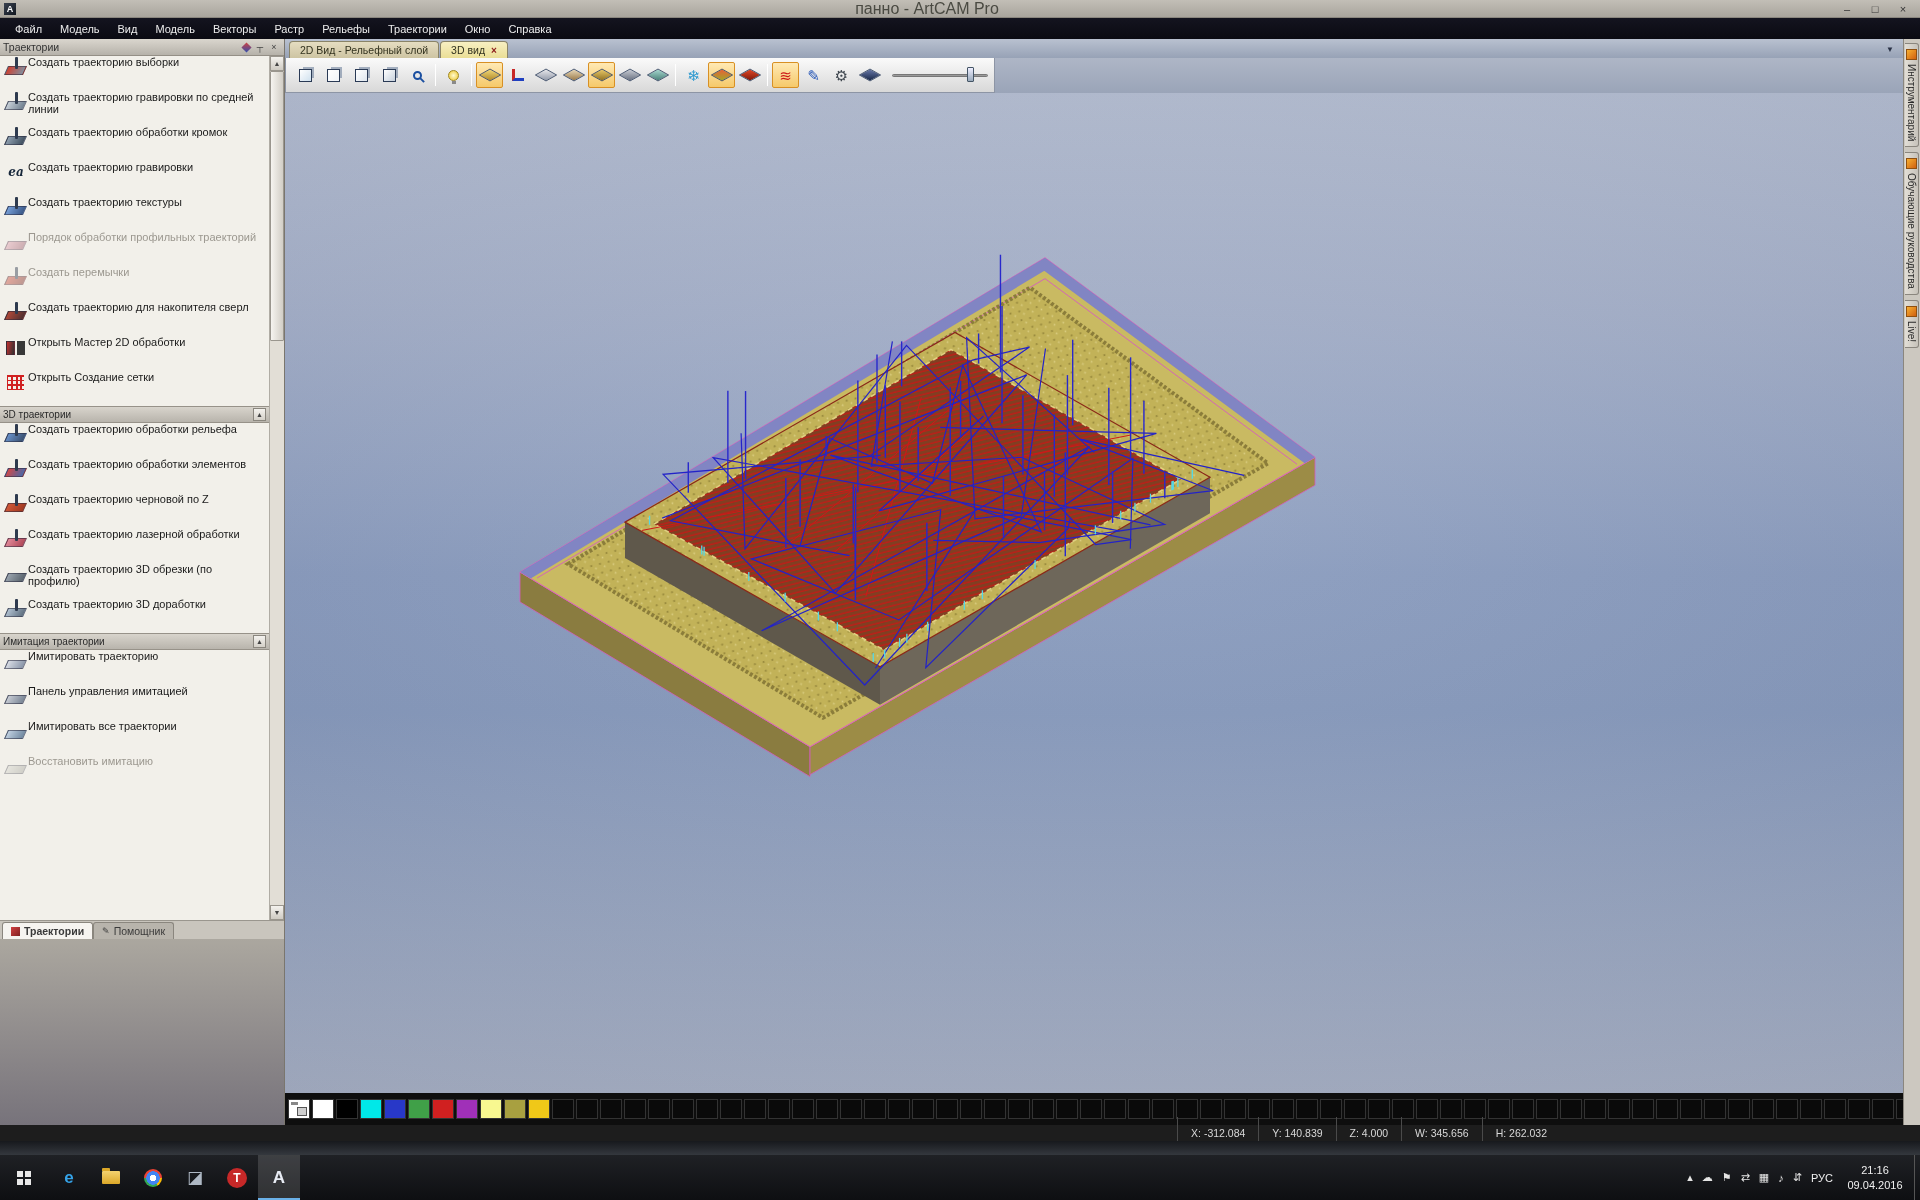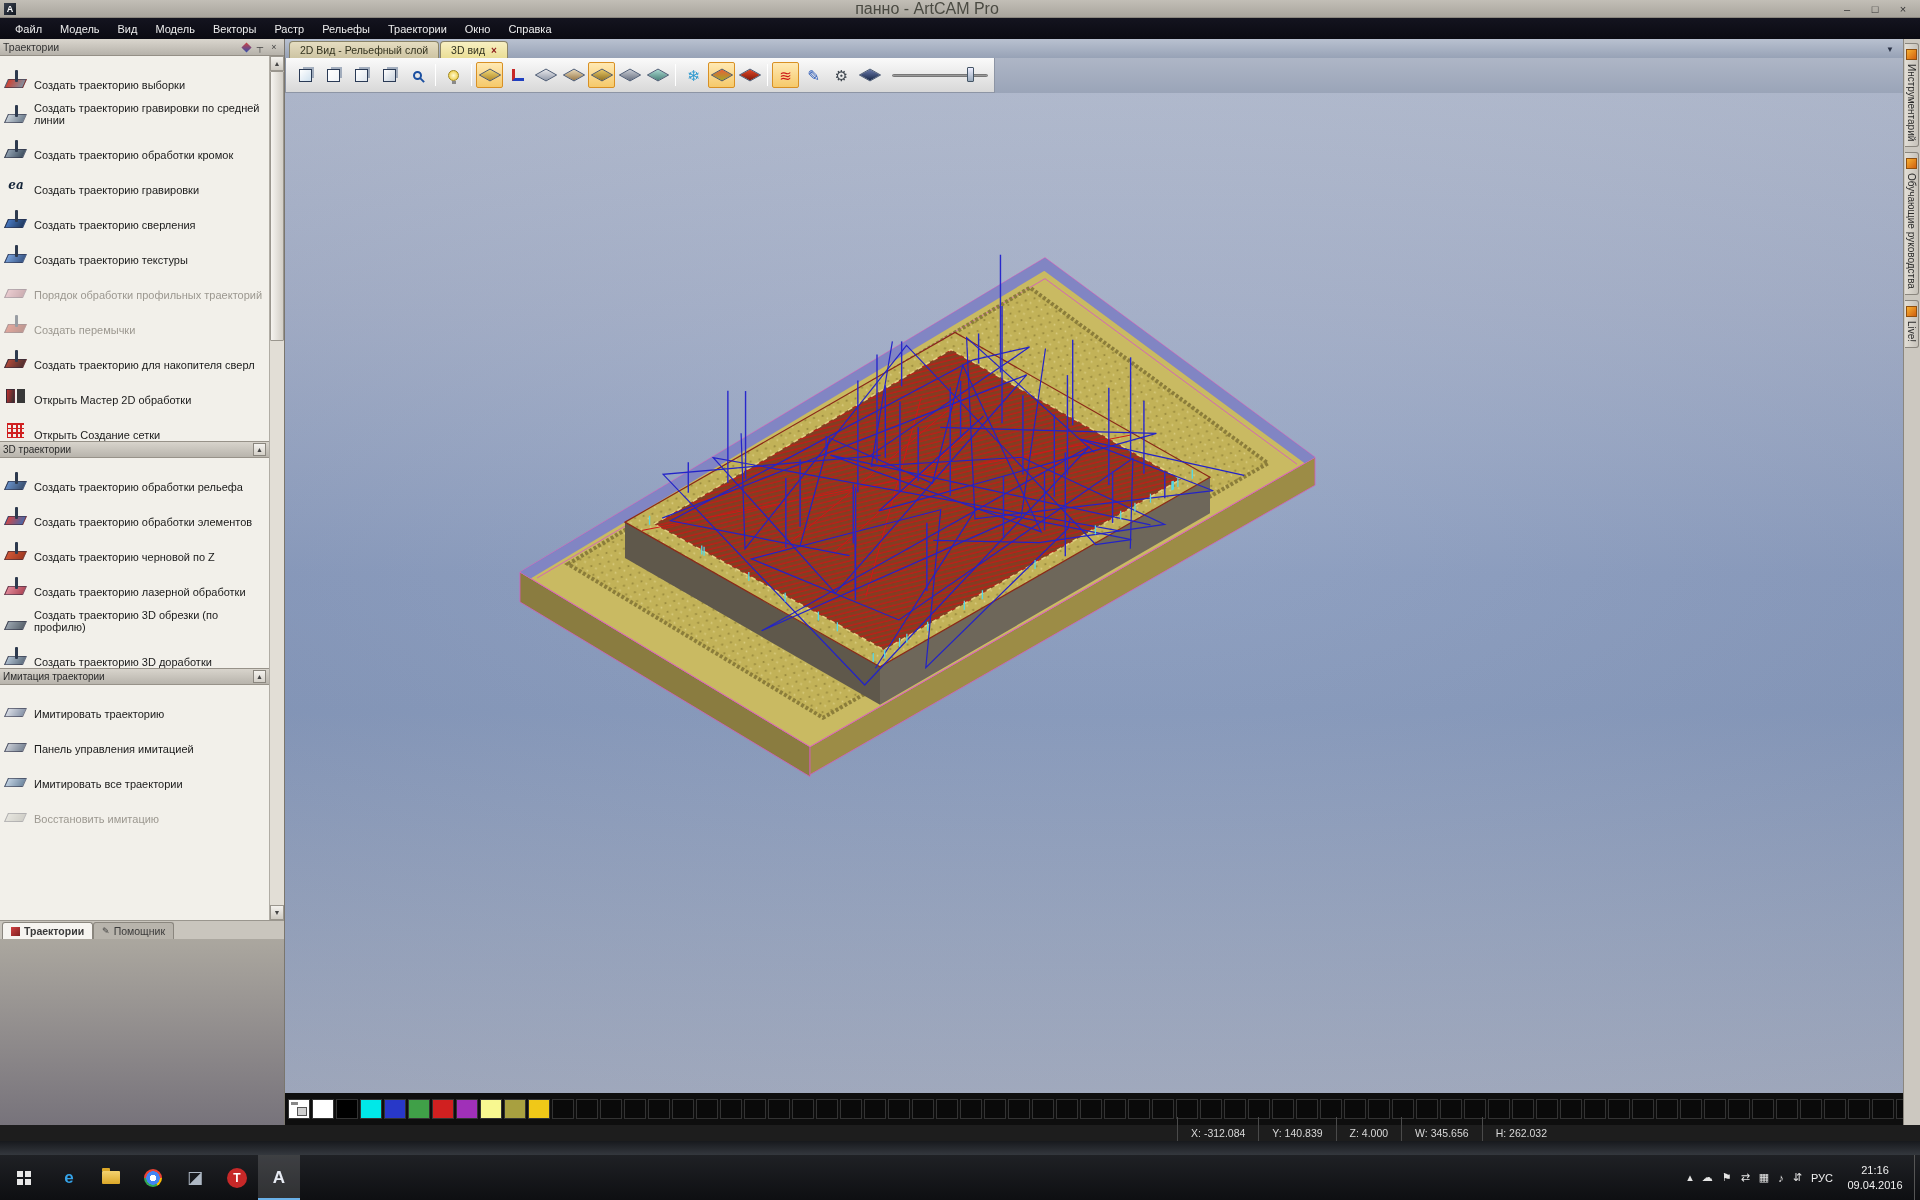--- a/index.html
+++ b/index.html
@@ -20,21 +20,21 @@
   .main{flex:1;display:flex;min-height:0}
 
   
   .lpanel{width:285px;flex:none;background:#ece9e2;border-right:1px solid #7a766e;display:flex;flex-direction:column}
   .lp-header{height:17px;background:linear-gradient(#dad6ce,#b6b2aa);border-bottom:1px solid #948f86;display:flex;align-items:center;padding:0 3px;flex:none}
   .lp-title{flex:1;font-size:10.5px;color:#333}
   .lp-hicon{width:14px;height:13px;display:flex;align-items:center;justify-content:center;font-size:9px;color:#444}
   .lp-hdiamond{width:9px;height:9px;background:linear-gradient(135deg,#d04040,#3050b0);transform:rotate(45deg) scale(.8)}
   .lp-bodywrap{height:864px;position:relative;overflow:hidden;background:#f2f0ea;flex:none}
   .lp-list{position:absolute;left:0;top:0;right:15px;bottom:0}
-  .lp-item{height:35px;display:flex;align-items:flex-end;gap:6px;padding:0 4px;cursor:default}
+  .lp-item{height:35px;display:flex;align-items:flex-start;padding:0 4px;cursor:default}
   .lp-label{font-size:11px;color:#1a1a1a;line-height:1.1}
   .lp-item.disabled .lp-label{color:#9c9890}
   .lp-item.disabled .p-icon{opacity:.45}
   .p-icon{position:relative;width:24px;height:22px;flex:none}
   .pi-base{position:absolute;left:2px;bottom:3px;width:19px;height:9px;transform:skewX(-24deg);border:1px solid rgba(40,40,60,.55)}
   .pi-tool{position:absolute;left:11px;top:1px;width:3px;height:12px;background:#2e3a4e;border-radius:1px}
   .kind-grid .pi-base{transform:none;left:3px;bottom:3px;width:17px;height:15px;border:none;background:repeating-linear-gradient(0deg,#d02020 0 1.5px,transparent 1.5px 4.5px),repeating-linear-gradient(90deg,#d02020 0 1.5px,transparent 1.5px 4.5px)}
   .kind-script{display:flex;align-items:center;justify-content:center;font:italic bold 12px "DejaVu Serif",serif;color:#16263a}
   .kind-wizard .pi-base{transform:none;left:2px;bottom:3px;width:9px;height:14px}
   .kind-wizard .pi-tool{left:13px;top:auto;bottom:3px;width:8px;height:14px;background:#383838;border-radius:0}
@@ -179,27 +179,20 @@
             <div class="lp-item">
               <span class="p-icon kind-tool">
                 <span class="pi-base" style="background: linear-gradient(100deg, rgb(144, 160, 176), rgb(64, 80, 96));"></span>
                 <span class="pi-tool"></span>
               </span>
               <span class="lp-label">Создать траекторию обработки кромок</span>
             </div>
             <div class="lp-item">
               <span class="p-icon kind-script">ea</span>
               <span class="lp-label">Создать траекторию гравировки</span>
-            </div>
-            <div class="lp-item">
-              <span class="p-icon kind-tool">
-                <span class="pi-base" style="background: linear-gradient(100deg, rgb(72, 120, 192), rgb(32, 58, 96));"></span>
-                <span class="pi-tool"></span>
-              </span>
-              <span class="lp-label">Создать траекторию сверления</span>
             </div>
             <div class="lp-item">
               <span class="p-icon kind-tool">
                 <span class="pi-base" style="background: linear-gradient(100deg, rgb(120, 160, 216), rgb(58, 88, 136));"></span>
                 <span class="pi-tool"></span>
               </span>
               <span class="lp-label">Создать траекторию текстуры</span>
             </div>
             <div class="lp-item disabled">
               <span class="p-icon kind-flat">

